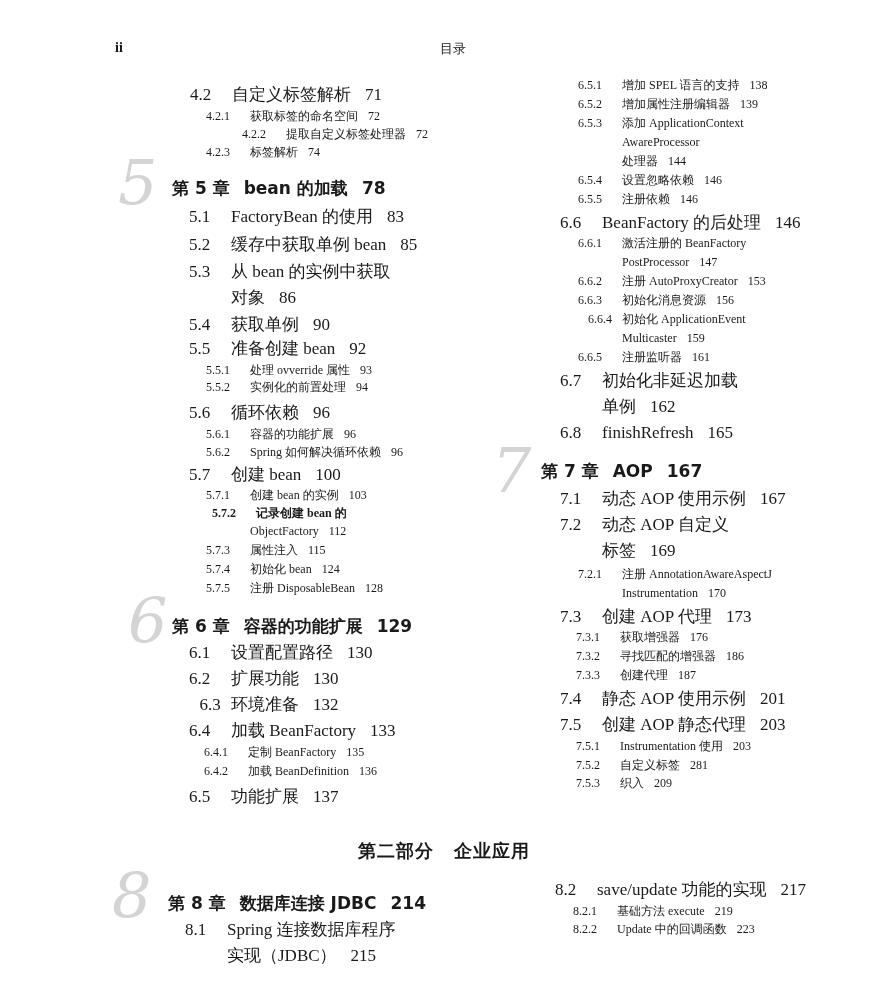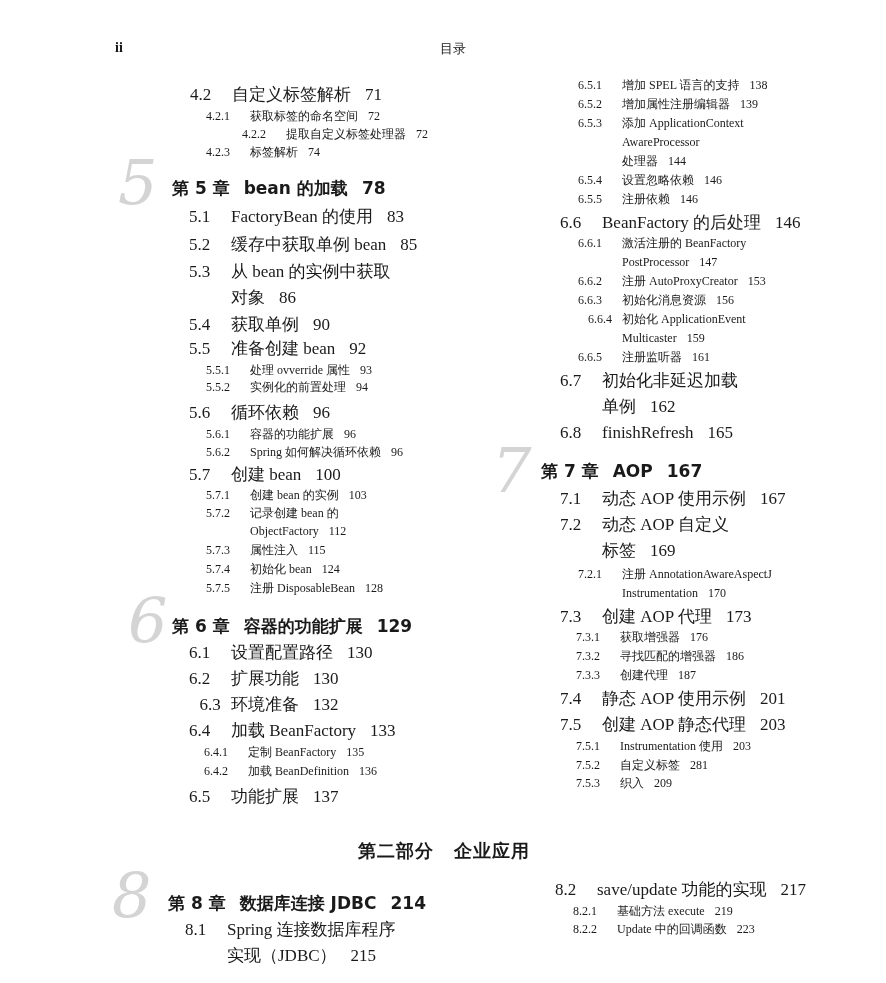--- a/index.html
+++ b/index.html
@@ -50,21 +50,21 @@
       <div class="row sec" style="left: 189px; top: 289px;"><span class="cont">对象</span><span class="pg">86</span></div>
       <div class="row sec" style="left: 189px; top: 316px;"><span class="num">5.4</span><span>获取单例</span><span class="pg">90</span></div>
       <div class="row sec" style="left: 189px; top: 340px;"><span class="num">5.5</span><span>准备创建 bean</span><span class="pg">92</span></div>
       <div class="row sub" style="left: 206px; top: 364px;"><span class="num">5.5.1</span><span>处理 ovverride 属性</span><span class="pg">93</span></div>
       <div class="row sub" style="left: 206px; top: 381px;"><span class="num">5.5.2</span><span>实例化的前置处理</span><span class="pg">94</span></div>
       <div class="row sec" style="left: 189px; top: 404px;"><span class="num">5.6</span><span>循环依赖</span><span class="pg">96</span></div>
       <div class="row sub" style="left: 206px; top: 428px;"><span class="num">5.6.1</span><span>容器的功能扩展</span><span class="pg">96</span></div>
       <div class="row sub" style="left: 206px; top: 446px;"><span class="num">5.6.2</span><span>Spring 如何解决循环依赖</span><span class="pg">96</span></div>
       <div class="row sec" style="left: 189px; top: 466px;"><span class="num">5.7</span><span>创建 bean</span><span class="pg">100</span></div>
       <div class="row sub" style="left: 206px; top: 489px;"><span class="num">5.7.1</span><span>创建 bean 的实例</span><span class="pg">103</span></div>
-      <div class="row sub" style="left: 206px; top: 507px;"><span class="num">5.7.2</span><span>记录创建 bean 的</span></div>
+      <div class="row sub" style="left: 212px; top: 507px; font-weight: bold;"><span class="num">5.7.2</span><span>记录创建 bean 的</span></div>
       <div class="row sub" style="left: 206px; top: 525px;"><span class="cont">ObjectFactory</span><span class="pg">112</span></div>
       <div class="row sub" style="left: 206px; top: 544px;"><span class="num">5.7.3</span><span>属性注入</span><span class="pg">115</span></div>
       <div class="row sub" style="left: 206px; top: 563px;"><span class="num">5.7.4</span><span>初始化 bean</span><span class="pg">124</span></div>
       <div class="row sub" style="left: 206px; top: 582px;"><span class="num">5.7.5</span><span>注册 DisposableBean</span><span class="pg">128</span></div>
       <div class="row chap" style="left: 172px; top: 618px;"><span class="label">第 6 章</span><span>容器的功能扩展</span><span class="pg">129</span></div>
       <div class="row sec" style="left: 189px; top: 644px;"><span class="num">6.1</span><span>设置配置路径</span><span class="pg">130</span></div>
       <div class="row sec" style="left: 189px; top: 670px;"><span class="num">6.2</span><span>扩展功能</span><span class="pg">130</span></div>
       <div class="row sec" style="left: 189px; top: 696px; text-align: center;"><span class="num">6.3</span><span>环境准备</span><span class="pg">132</span></div>
       <div class="row sec" style="left: 189px; top: 722px;"><span class="num">6.4</span><span>加载 BeanFactory</span><span class="pg">133</span></div>
       <div class="row sub" style="left: 204px; top: 746px;"><span class="num">6.4.1</span><span>定制 BeanFactory</span><span class="pg">135</span></div>

